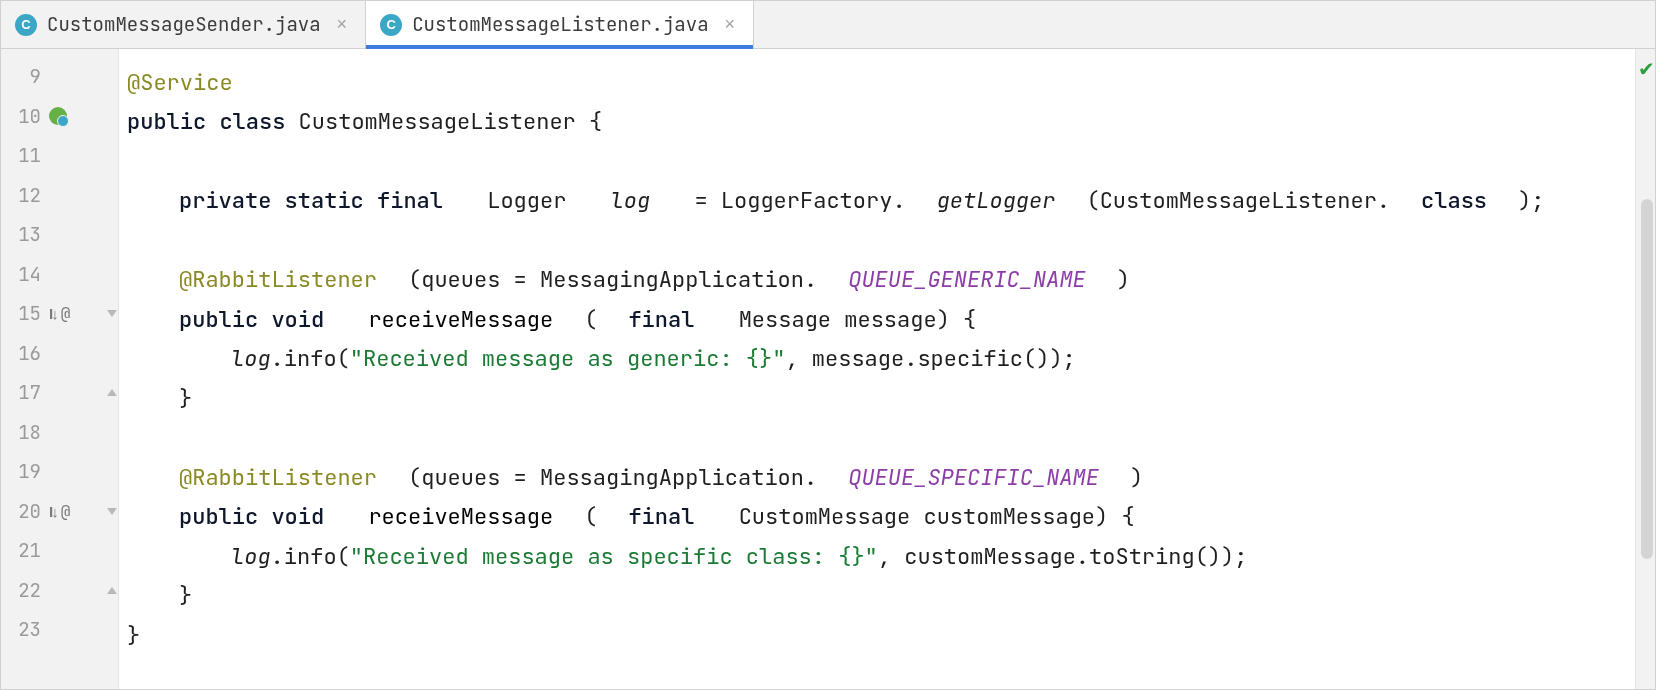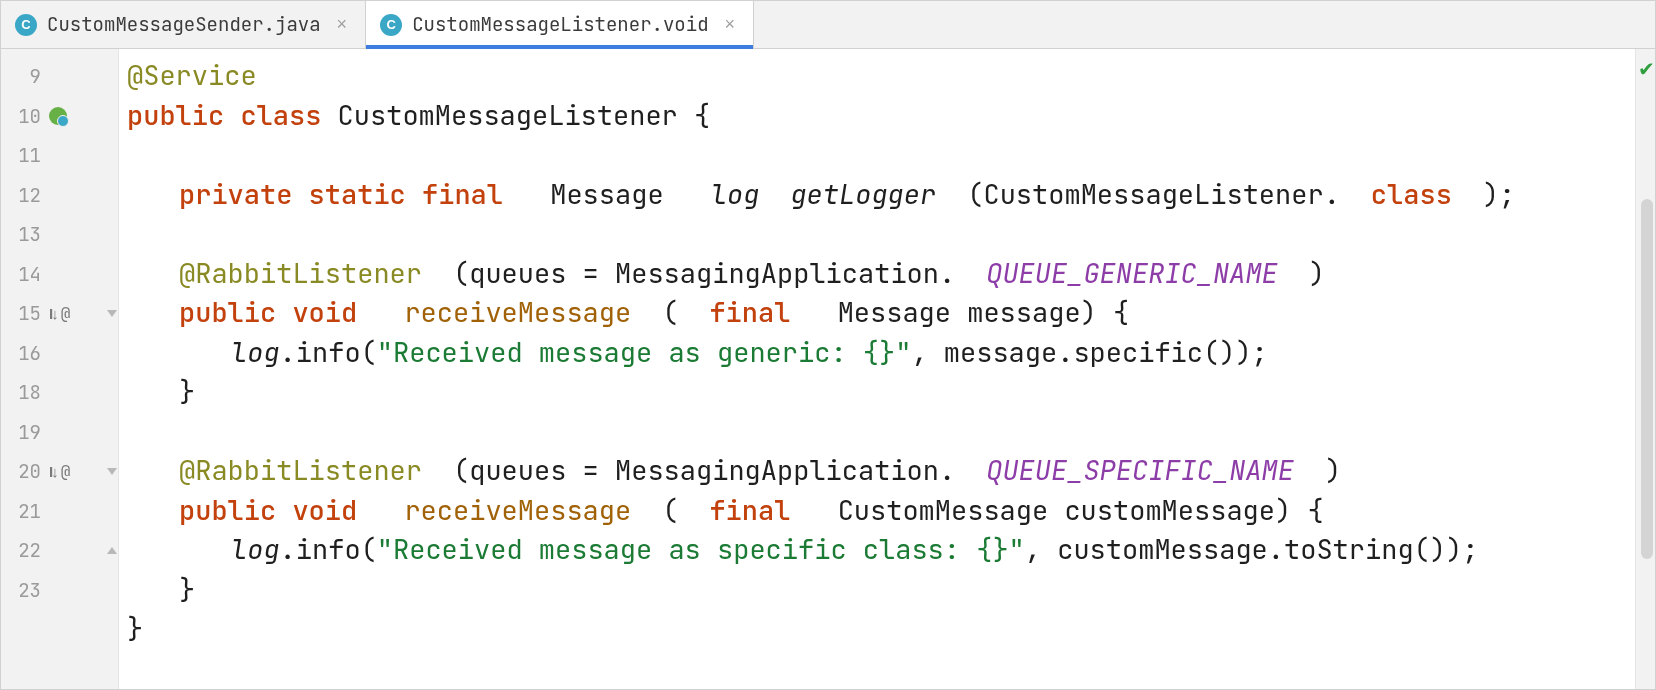--- a/index.html
+++ b/index.html
@@ -21,24 +21,24 @@
   .fold-area { position: absolute; right: 0; top: 0; bottom: 0; width: 12px; display: flex; align-items: center; justify-content: center; }
   .fold-caret { width: 0; height: 0; }
   .fold-down { border-left: 5px solid transparent; border-right: 5px solid transparent; border-top: 7px solid #b8b8b8; }
   .fold-up { border-left: 5px solid transparent; border-right: 5px solid transparent; border-bottom: 7px solid #b8b8b8; }
   .spring-icon { width: 18px; height: 18px; border-radius: 50%; background: #67b046; position: relative; display: flex; align-items: center; justify-content: center; }
   .spring-icon::after { content: ""; position: absolute; width: 10px; height: 10px; background: #3ba7c7; border-radius: 50%; bottom: -2px; right: -2px; border: 1px solid #f2f2f2; }
   .impl-icon { font-size: 15px; color: #7a7a7a; font-family: sans-serif; font-weight: bold; letter-spacing: -2px; }
   .at-icon { font-size: 16px; color: #7a7a7a; }
   
   .code-area { flex: 1; padding-top: 8px; padding-left: 8px; position: relative; overflow: hidden; }
-  .code-line { height: 39.5px; display: flex; align-items: flex-start; white-space: pre; font-size: 27px; color: #1f1f1f; }
+  .code-line { height: 39.5px; display: flex; align-items: flex-end; white-space: pre; font-size: 22px; color: #1f1f1f; }
   .tok-anno { color: #8a8a25; }
-  .tok-key { color: #c2410c; font-weight: 500; }
-  .tok-mname { color: #a16207; }
+  .tok-key { color: #0f172a; font-weight: 500; }
+  .tok-mname { color: #000000; }
   .tok-ital { font-style: italic; }
   .tok-const { color: #8d3da7; font-style: italic; }
   .tok-str { color: #1b7b34; }
   .tok-plain { color: #1f1f1f; }
   .indent1 { padding-left: 52px; gap: 31px; }
   .indent2 { padding-left: 104px; }
   
   .right-rail { width: 20px; background: #f2f2f2; border-left: 1px solid #e5e5e5; position: relative; }
   .check-icon { position: absolute; top: 8px; left: 2px; color: #2e9e3f; font-size: 20px; font-family: sans-serif; }
   .scrollbar-thumb { position: absolute; right: 2px; top: 150px; width: 12px; height: 360px; background: rgba(0,0,0,0.12); border-radius: 6px; }
@@ -49,21 +49,21 @@
 <div class="editor-container">
 
   <div class="tabs-bar">
     <div class="tab">
       <span class="tab-icon">C</span>
       <span>CustomMessageSender.java</span>
       <span class="tab-close">×</span>
     </div>
     <div class="tab active">
       <span class="tab-icon">C</span>
-      <span>CustomMessageListener.void</span>
+      <span>CustomMessageListener.java</span>
       <span class="tab-close">×</span>
     </div>
   </div>
 
   <div class="editor-body">
 
     <div class="gutter">
       <div class="gutter-line">
           <span class="line-number">9</span>
         </div>
@@ -92,20 +92,26 @@
             <span class="at-icon">@</span>
           </span>
         <span class="fold-area">
             <span class="fold-caret fold-down"></span>
           </span>
       </div>
       <div class="gutter-line">
           <span class="line-number">16</span>
         </div>
       <div class="gutter-line">
+        <span class="line-number">17</span>
+        <span class="fold-area">
+            <span class="fold-caret fold-up"></span>
+          </span>
+      </div>
+      <div class="gutter-line">
           <span class="line-number">18</span>
         </div>
       <div class="gutter-line">
           <span class="line-number">19</span>
         </div>
       <div class="gutter-line">
         <span class="line-number">20</span>
         <span class="gutter-icons">
             <span class="impl-icon">I↓</span>
             <span class="at-icon">@</span>
@@ -125,21 +131,21 @@
       </div>
       <div class="gutter-line">
           <span class="line-number">23</span>
         </div>
     </div>
 
     <div class="code-area">
       <div class="code-line"><span class="tok-anno">@Service</span></div>
       <div class="code-line"><span class="tok-key">public class </span><span class="tok-plain">CustomMessageListener</span><span class="tok-plain"> {</span></div>
       <div class="code-line"></div>
-      <div class="code-line indent1"><span class="tok-key">private static final </span><span class="tok-plain">Message </span><span class="tok-plain tok-ital">log</span><span class="tok-plain tok-ital">getLogger</span><span class="tok-plain">(CustomMessageListener.</span><span class="tok-key">class</span><span class="tok-plain">);</span></div>
+      <div class="code-line indent1"><span class="tok-key">private static final </span><span class="tok-plain">Logger </span><span class="tok-plain tok-ital">log</span><span class="tok-plain"> = LoggerFactory.</span><span class="tok-plain tok-ital">getLogger</span><span class="tok-plain">(CustomMessageListener.</span><span class="tok-key">class</span><span class="tok-plain">);</span></div>
       <div class="code-line"></div>
       <div class="code-line indent1"><span class="tok-anno">@RabbitListener</span><span class="tok-plain">(queues = MessagingApplication.</span><span class="tok-const">QUEUE_GENERIC_NAME</span><span class="tok-plain">)</span></div>
       <div class="code-line indent1"><span class="tok-key">public void </span><span class="tok-mname">receiveMessage</span><span class="tok-plain">(</span><span class="tok-key">final </span><span class="tok-plain">Message message) {</span></div>
       <div class="code-line indent2"><span class="tok-plain tok-ital">log</span><span class="tok-plain">.info(</span><span class="tok-str">"Received message as generic: {}"</span><span class="tok-plain">, message.specific());</span></div>
       <div class="code-line indent1"><span class="tok-plain">}</span></div>
       <div class="code-line"></div>
       <div class="code-line indent1"><span class="tok-anno">@RabbitListener</span><span class="tok-plain">(queues = MessagingApplication.</span><span class="tok-const">QUEUE_SPECIFIC_NAME</span><span class="tok-plain">)</span></div>
       <div class="code-line indent1"><span class="tok-key">public void </span><span class="tok-mname">receiveMessage</span><span class="tok-plain">(</span><span class="tok-key">final </span><span class="tok-plain">CustomMessage customMessage) {</span></div>
       <div class="code-line indent2"><span class="tok-plain tok-ital">log</span><span class="tok-plain">.info(</span><span class="tok-str">"Received message as specific class: {}"</span><span class="tok-plain">, customMessage.toString());</span></div>
       <div class="code-line indent1"><span class="tok-plain">}</span></div>

